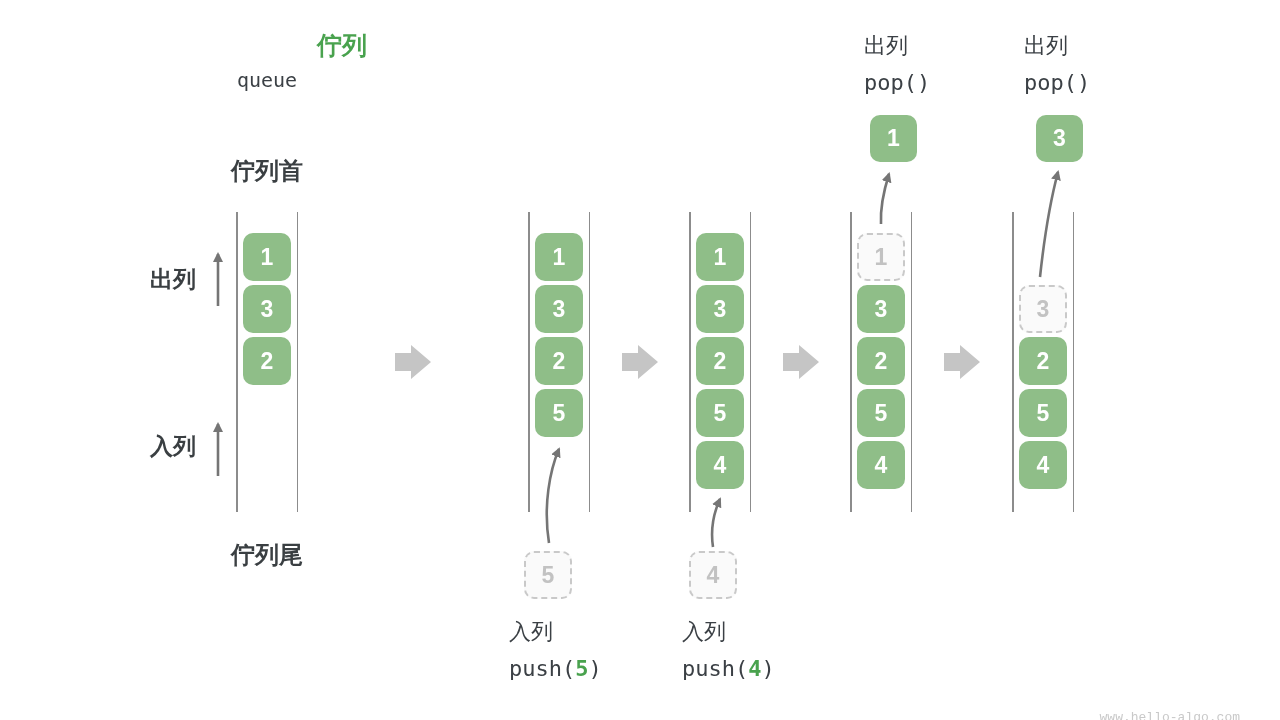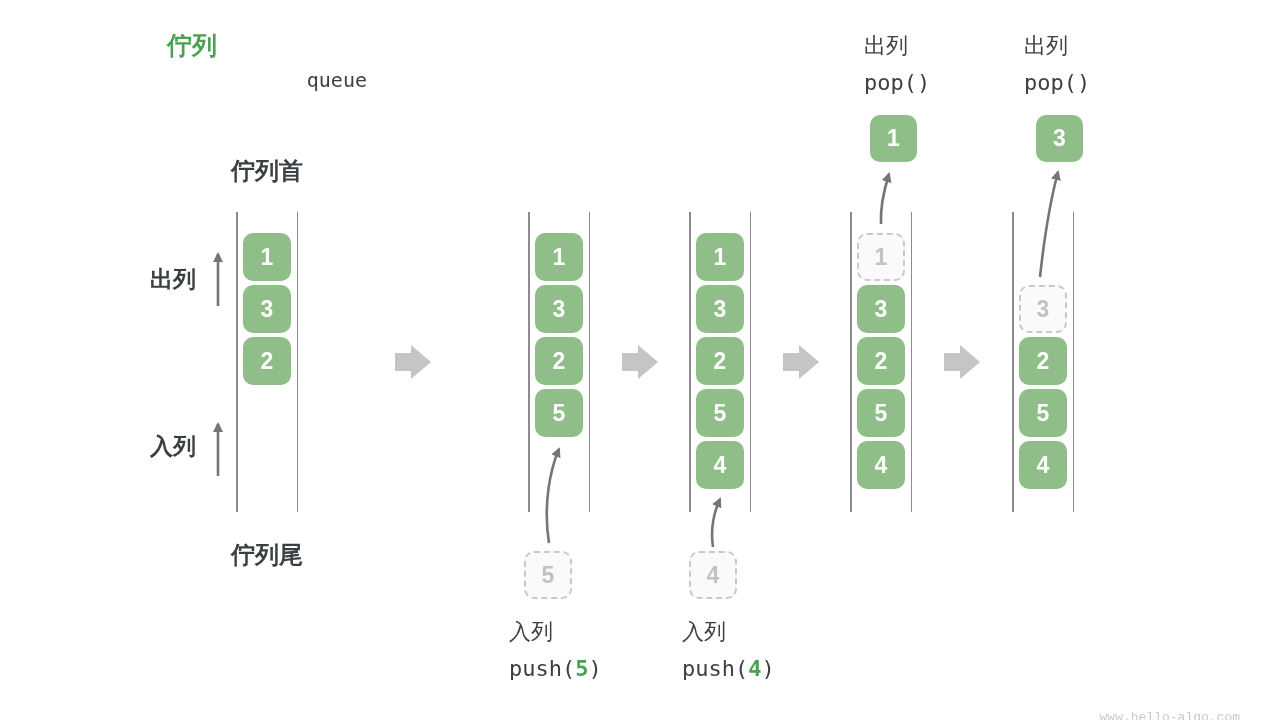--- a/index.html
+++ b/index.html
@@ -17,23 +17,23 @@
   html,body{margin:0;padding:0;background:#fff;}
   #stage{
     position:relative;width:1280px;height:720px;background:#ffffff;overflow:hidden;
     font-family:"Liberation Sans","DejaVu Sans",sans-serif;color:var(--text_dark);
   }
   #overlay{position:absolute;left:0;top:0;width:1280px;height:720px;pointer-events:none;z-index:6;}
   #overlay .thin{stroke:var(--arrow_gray);stroke-width:2.6;fill:none;}
   #overlay .head{fill:var(--arrow_gray);}
   #overlay .block{fill:var(--block_arrow);}
 
-  .title-zh{position:absolute;left:167px;top:29px;width:200px;text-align:left;
+  .title-zh{position:absolute;left:167px;top:29px;width:200px;text-align:right;
     font-size:25px;font-weight:bold;color:var(--title_green);}
-  .title-en{position:absolute;left:167px;top:68px;width:200px;text-align:right;
+  .title-en{position:absolute;left:167px;top:68px;width:200px;text-align:center;
     font-family:"DejaVu Sans Mono","Liberation Mono",monospace;font-size:20px;color:var(--text_dark);}
   .lbl{position:absolute;font-weight:bold;color:#3A3F42;}
   .lbl.front{left:167px;top:155px;width:200px;text-align:center;font-size:24px;}
   .lbl.tail{left:167px;top:539px;width:200px;text-align:center;font-size:24px;}
   .lbl.side{font-size:23px;}
   .lbl.dequeue{left:150px;top:264px;}
   .lbl.enqueue{left:150px;top:431px;}
 
   .queue-column{position:absolute;top:212px;width:62px;height:300px;z-index:2;}
   .vline{position:absolute;top:0;width:1.5px;height:300px;background:var(--line_gray);}

